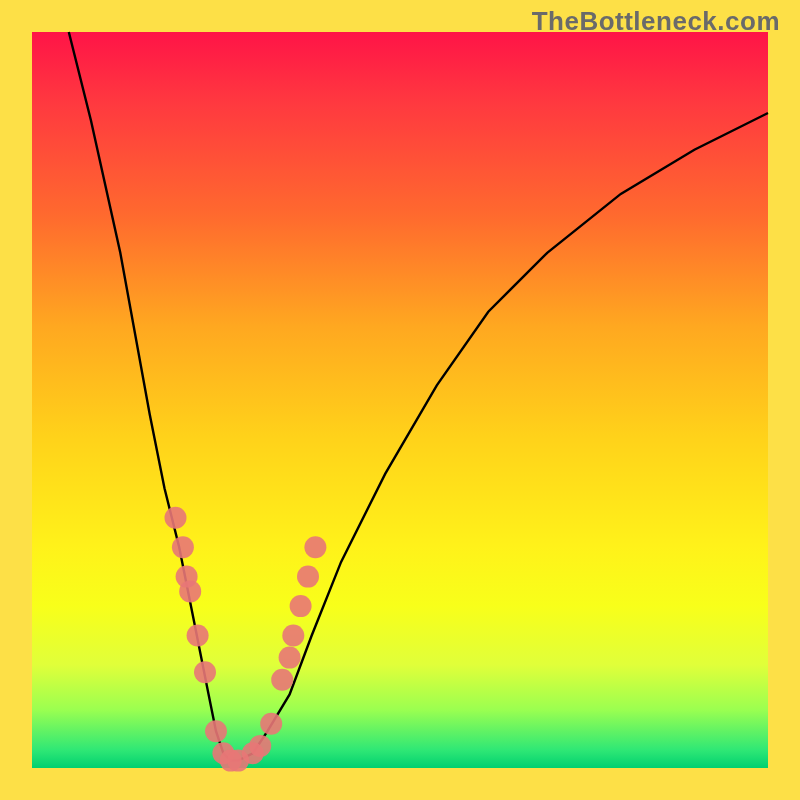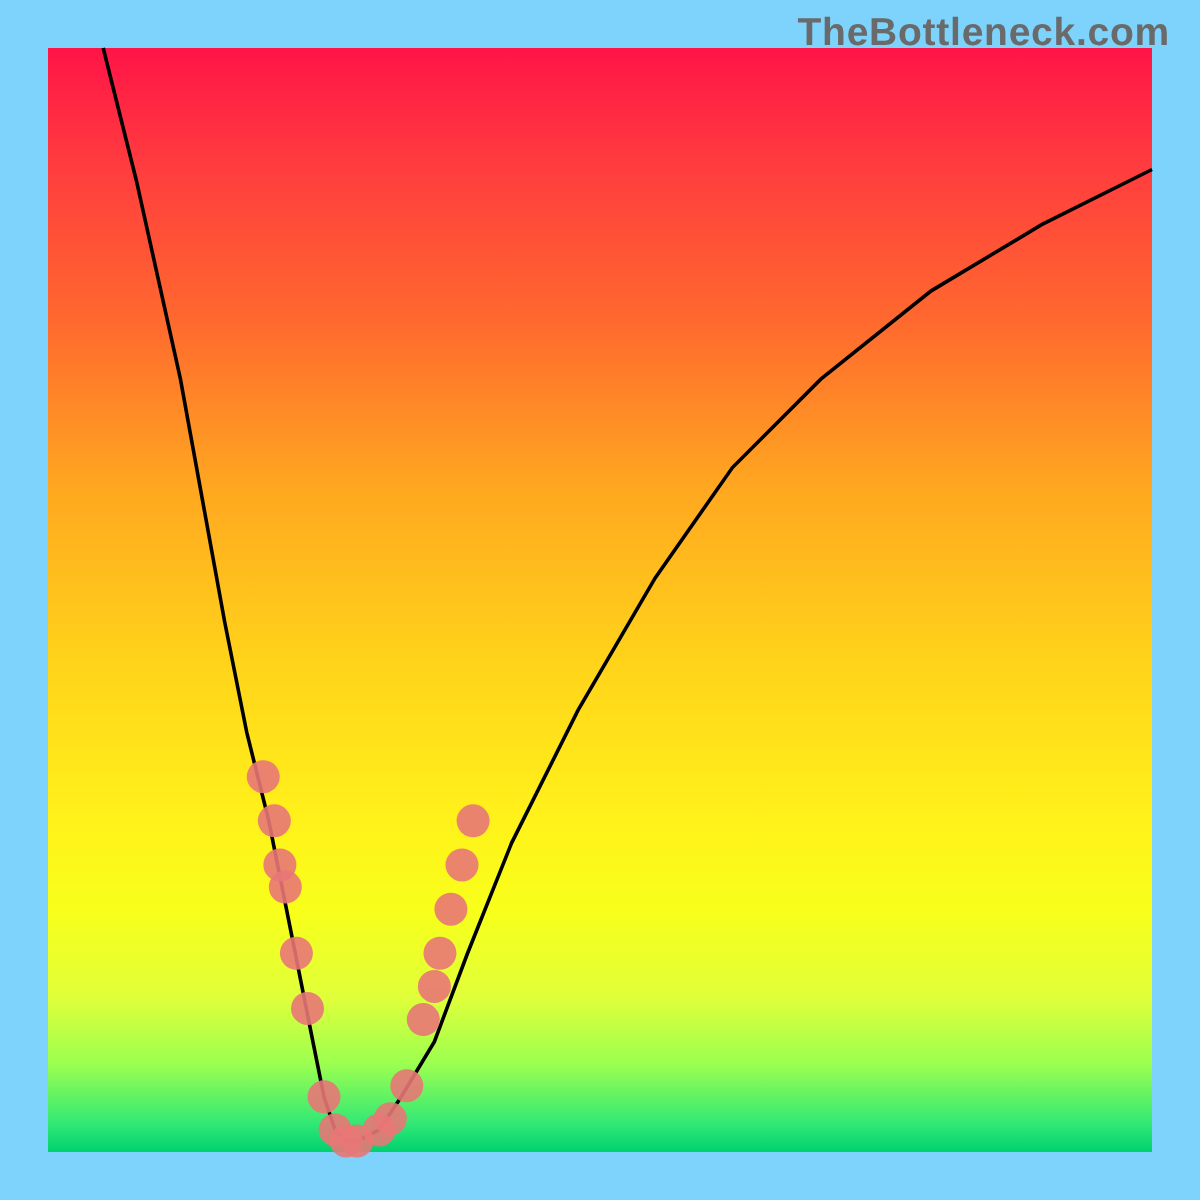--- a/index.html
+++ b/index.html
@@ -7,21 +7,21 @@
     padding: 0;
     width: 800px;
     height: 800px;
     overflow: hidden;
     background: #000;
   }
   .frame {
     position: relative;
     width: 800px;
     height: 800px;
-    background: #7dd3fc;
+    background: #fde047;
   }
   .plot-area {
     position: absolute;
     left: 32px;
     top: 32px;
     width: 736px;
     height: 736px;
     background: linear-gradient(to bottom,
       #ff1447 0%,
       #ff3a3f 10%,

